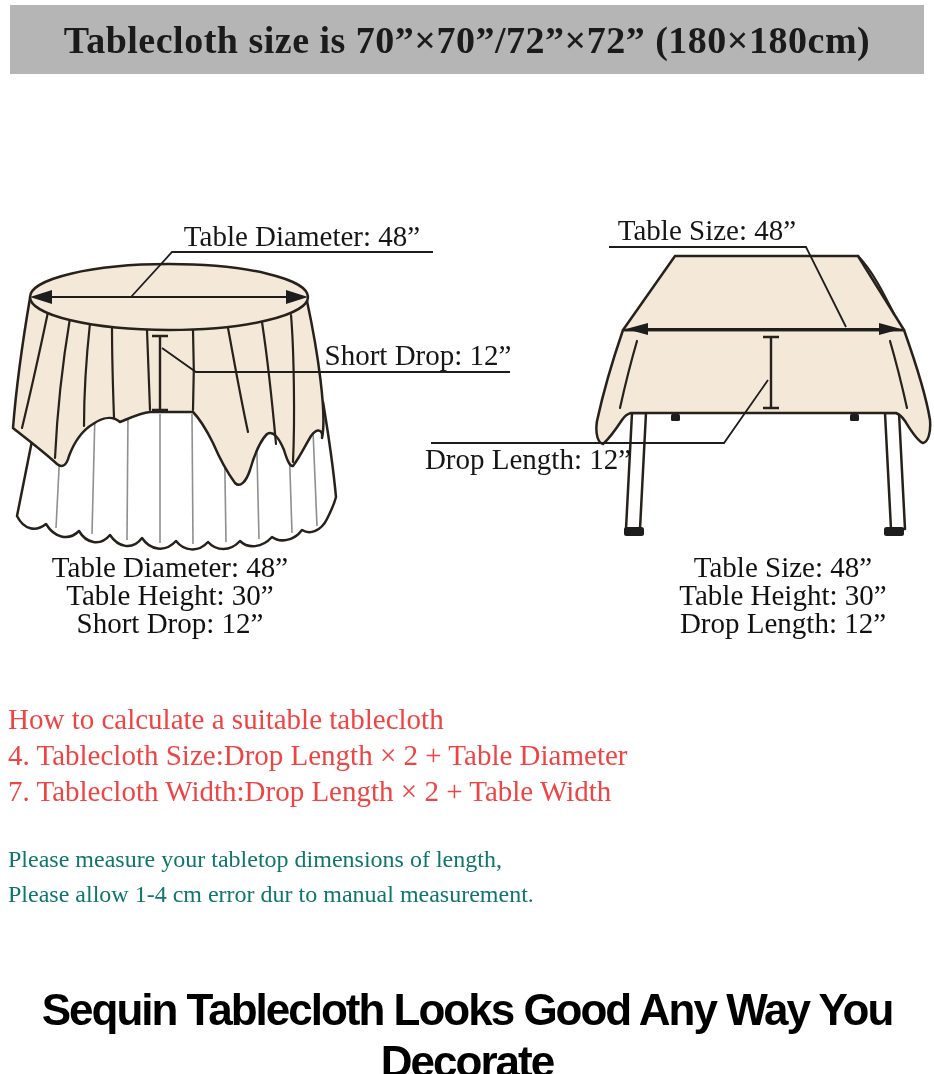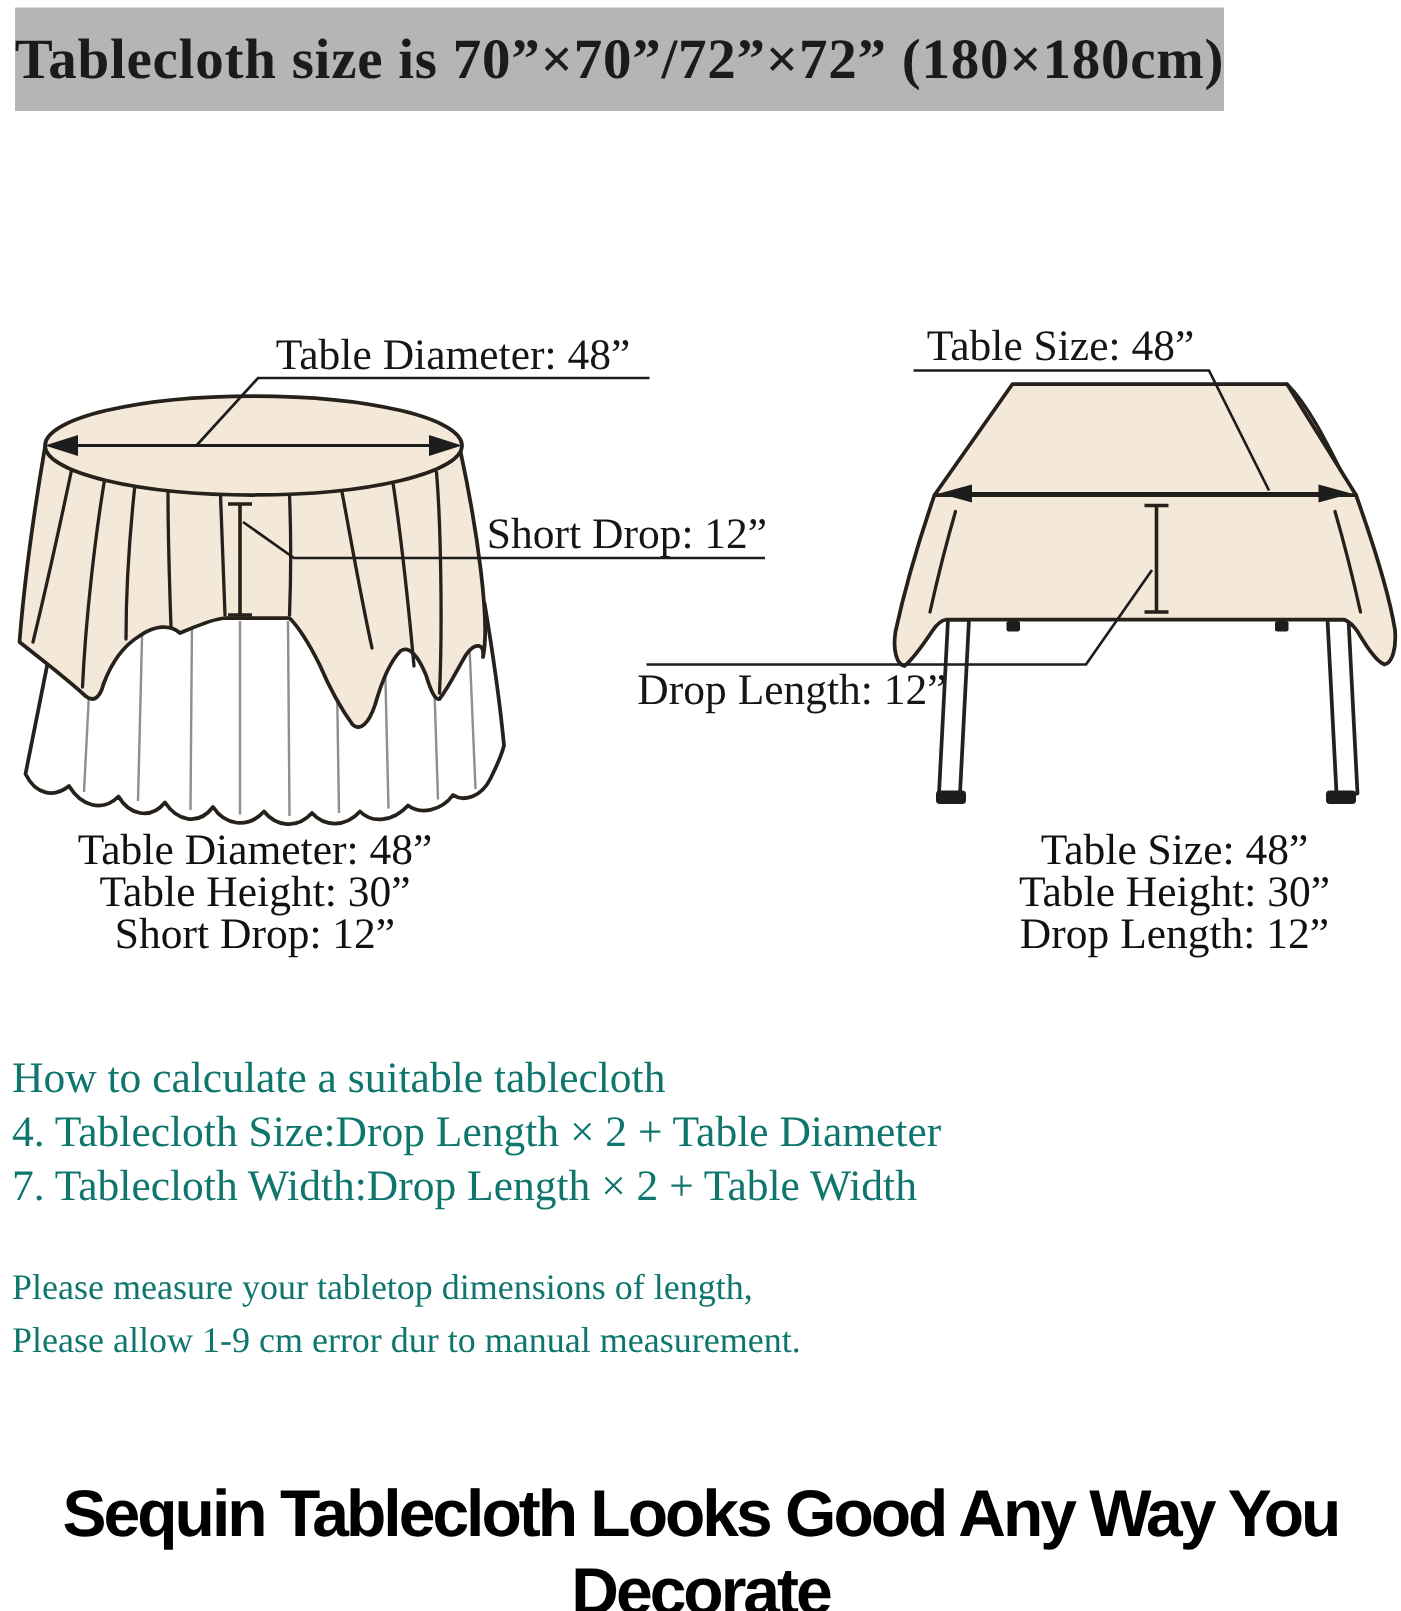--- a/index.html
+++ b/index.html
@@ -12,40 +12,40 @@
   html,body{margin:0;padding:0;}
   body{
     width:934px;height:1074px;
     background:#ffffff;
     position:relative;
     font-family:"Liberation Serif", serif;
     color:var(--text);
     overflow:hidden;
   }
   .banner{
-    position:absolute;left:10px;top:5px;width:806px;height:69px;
+    position:absolute;left:10px;top:5px;width:914px;height:69px;
     background:var(--banner-bg);
     display:flex;align-items:center;justify-content:center;
     font-weight:bold;font-size:38px;letter-spacing:.5px;
     color:#1b1b1b;white-space:nowrap;
   }
   .diagram-svg{position:absolute;left:0;top:195px;width:934px;height:360px;}
   .diagram-svg text{
     font-family:"Liberation Serif", serif;
     font-size:29px;fill:var(--text);
   }
   .caption{
     position:absolute;top:553px;width:340px;
     text-align:center;font-size:29px;line-height:28px;color:#111;
   }
   .caption.round{left:0;}
   .caption.rect{left:613px;}
   .calc{
     position:absolute;left:8px;top:701px;
-    font-size:29px;line-height:36px;color:#0f766e;white-space:nowrap;
+    font-size:29px;line-height:36px;color:#ef4444;white-space:nowrap;
   }
   .notes{
     position:absolute;left:8px;top:842px;
     font-size:24px;line-height:35px;color:#0f766e;white-space:nowrap;
   }
   .footer{
     position:absolute;left:0;top:984px;width:934px;
     text-align:center;
     font-family:"Liberation Sans", sans-serif;
     font-weight:bold;font-size:44px;line-height:52px;letter-spacing:-2px;
@@ -184,16 +184,16 @@
 </div>
 
 <div class="calc">
   <div>How to calculate a suitable tablecloth</div>
   <div>4. Tablecloth Size:Drop Length × 2 + Table Diameter</div>
   <div>7. Tablecloth Width:Drop Length × 2 + Table Width</div>
 </div>
 
 <div class="notes">
   <div>Please measure your tabletop dimensions of length,</div>
-  <div>Please allow 1-9 cm error dur to manual measurement.</div>
+  <div>Please allow 1-4 cm error dur to manual measurement.</div>
 </div>
 
 <div class="footer">Sequin Tablecloth Looks Good Any Way You Decorate</div>
 
 </body></html>

